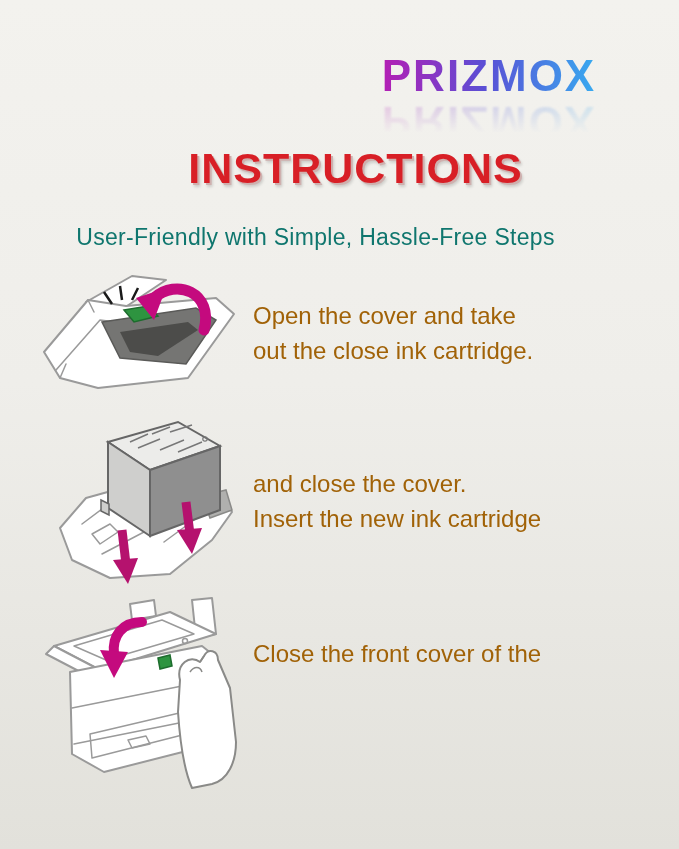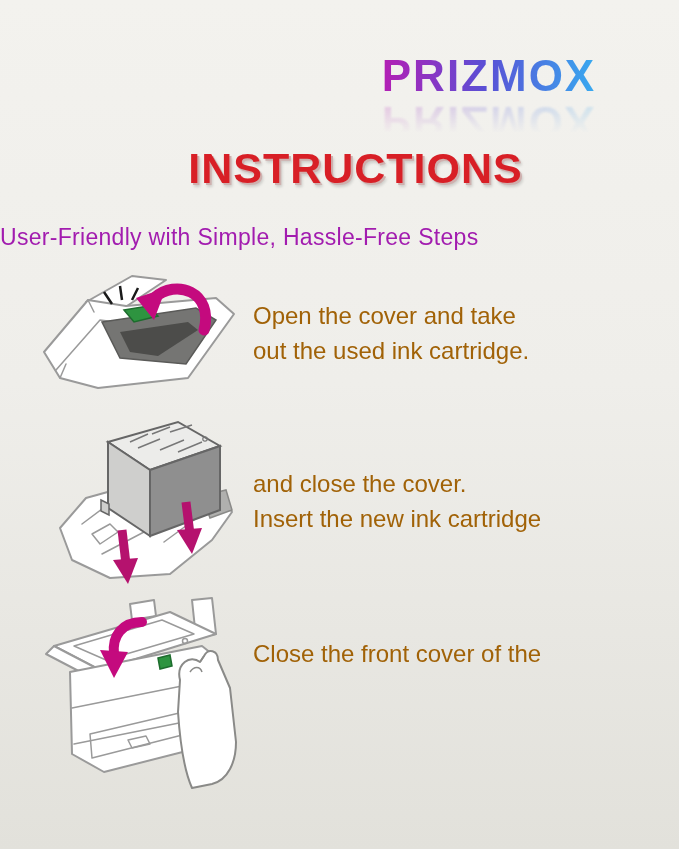--- a/index.html
+++ b/index.html
@@ -23,22 +23,22 @@
     mask-image:linear-gradient(to bottom,transparent 25%,rgba(0,0,0,.85) 100%);
     pointer-events:none;
   }
   
   .title{
     position:absolute;top:144px;left:16px;width:679px;text-align:center;
     font-size:43px;font-weight:bold;letter-spacing:1px;color:#d81f26;
     text-shadow:2px 2px 0 #cfb0ae,3px 4px 3px rgba(0,0,0,.15);
   }
   .subtitle{
-    position:absolute;top:224px;left:0;width:631px;
-    font-size:23px;color:#a21caf;letter-spacing:.3px;
+    position:absolute;top:224px;left:0;width:631px;text-align:center;
+    font-size:23px;color:#0f766e;letter-spacing:.3px;
   }
   
   .step-text{position:absolute;font-size:24px;font-weight:normal;color:#a16207;line-height:35px;}
   .step1-text{top:298px;left:253px;}
   .step2-text{top:466px;left:253px;}
   .step3-text{top:636px;left:253px;}
   .ill{position:absolute;}
   .ill1{top:266px;left:36px;}
   .ill2{top:412px;left:52px;}
   .ill3{top:592px;left:42px;}
@@ -70,21 +70,21 @@
   <polygon points="88,44 112,40 122,50 98,56" fill="#2e9440" stroke="#1d6c2d" stroke-width="1.5"></polygon>
 
   <path d="M76,38 L68,26 M86,34 L84,20 M96,34 L102,22" stroke="#1a1a1a" stroke-width="2.5" fill="none"></path>
 
   <path d="M168,64 C178,26 140,12 118,32" fill="none" stroke="#c40a7e" stroke-width="11" stroke-linecap="round"></path>
   <polygon points="100,32 130,22 118,54" fill="#c40a7e"></polygon>
 </svg>
 
 <div class="step-text step1-text">
   <div>Open the cover and take</div>
-  <div>out the used ink cartridge.</div>
+  <div>out the close ink cartridge.</div>
 </div>
 
 <svg class="ill ill2" width="188" height="180" viewBox="0 0 188 180">
 
   <polygon class="line" points="8,116 34,86 70,76 132,74 170,84 180,100 160,128 118,162 58,166 20,148"></polygon>
   <path class="thin" d="M30,112 L62,88 L112,84 M50,142 L92,120 M112,130 L142,108"></path>
   <polygon class="thin" points="40,122 58,112 66,120 48,132"></polygon>
   <polygon class="thin" points="96,104 118,96 126,106 104,114"></polygon>
   <polygon points="150,84 174,78 180,98 158,106" fill="#b0b0ae" stroke="#8a8a88" stroke-width="1.5"></polygon>
 

